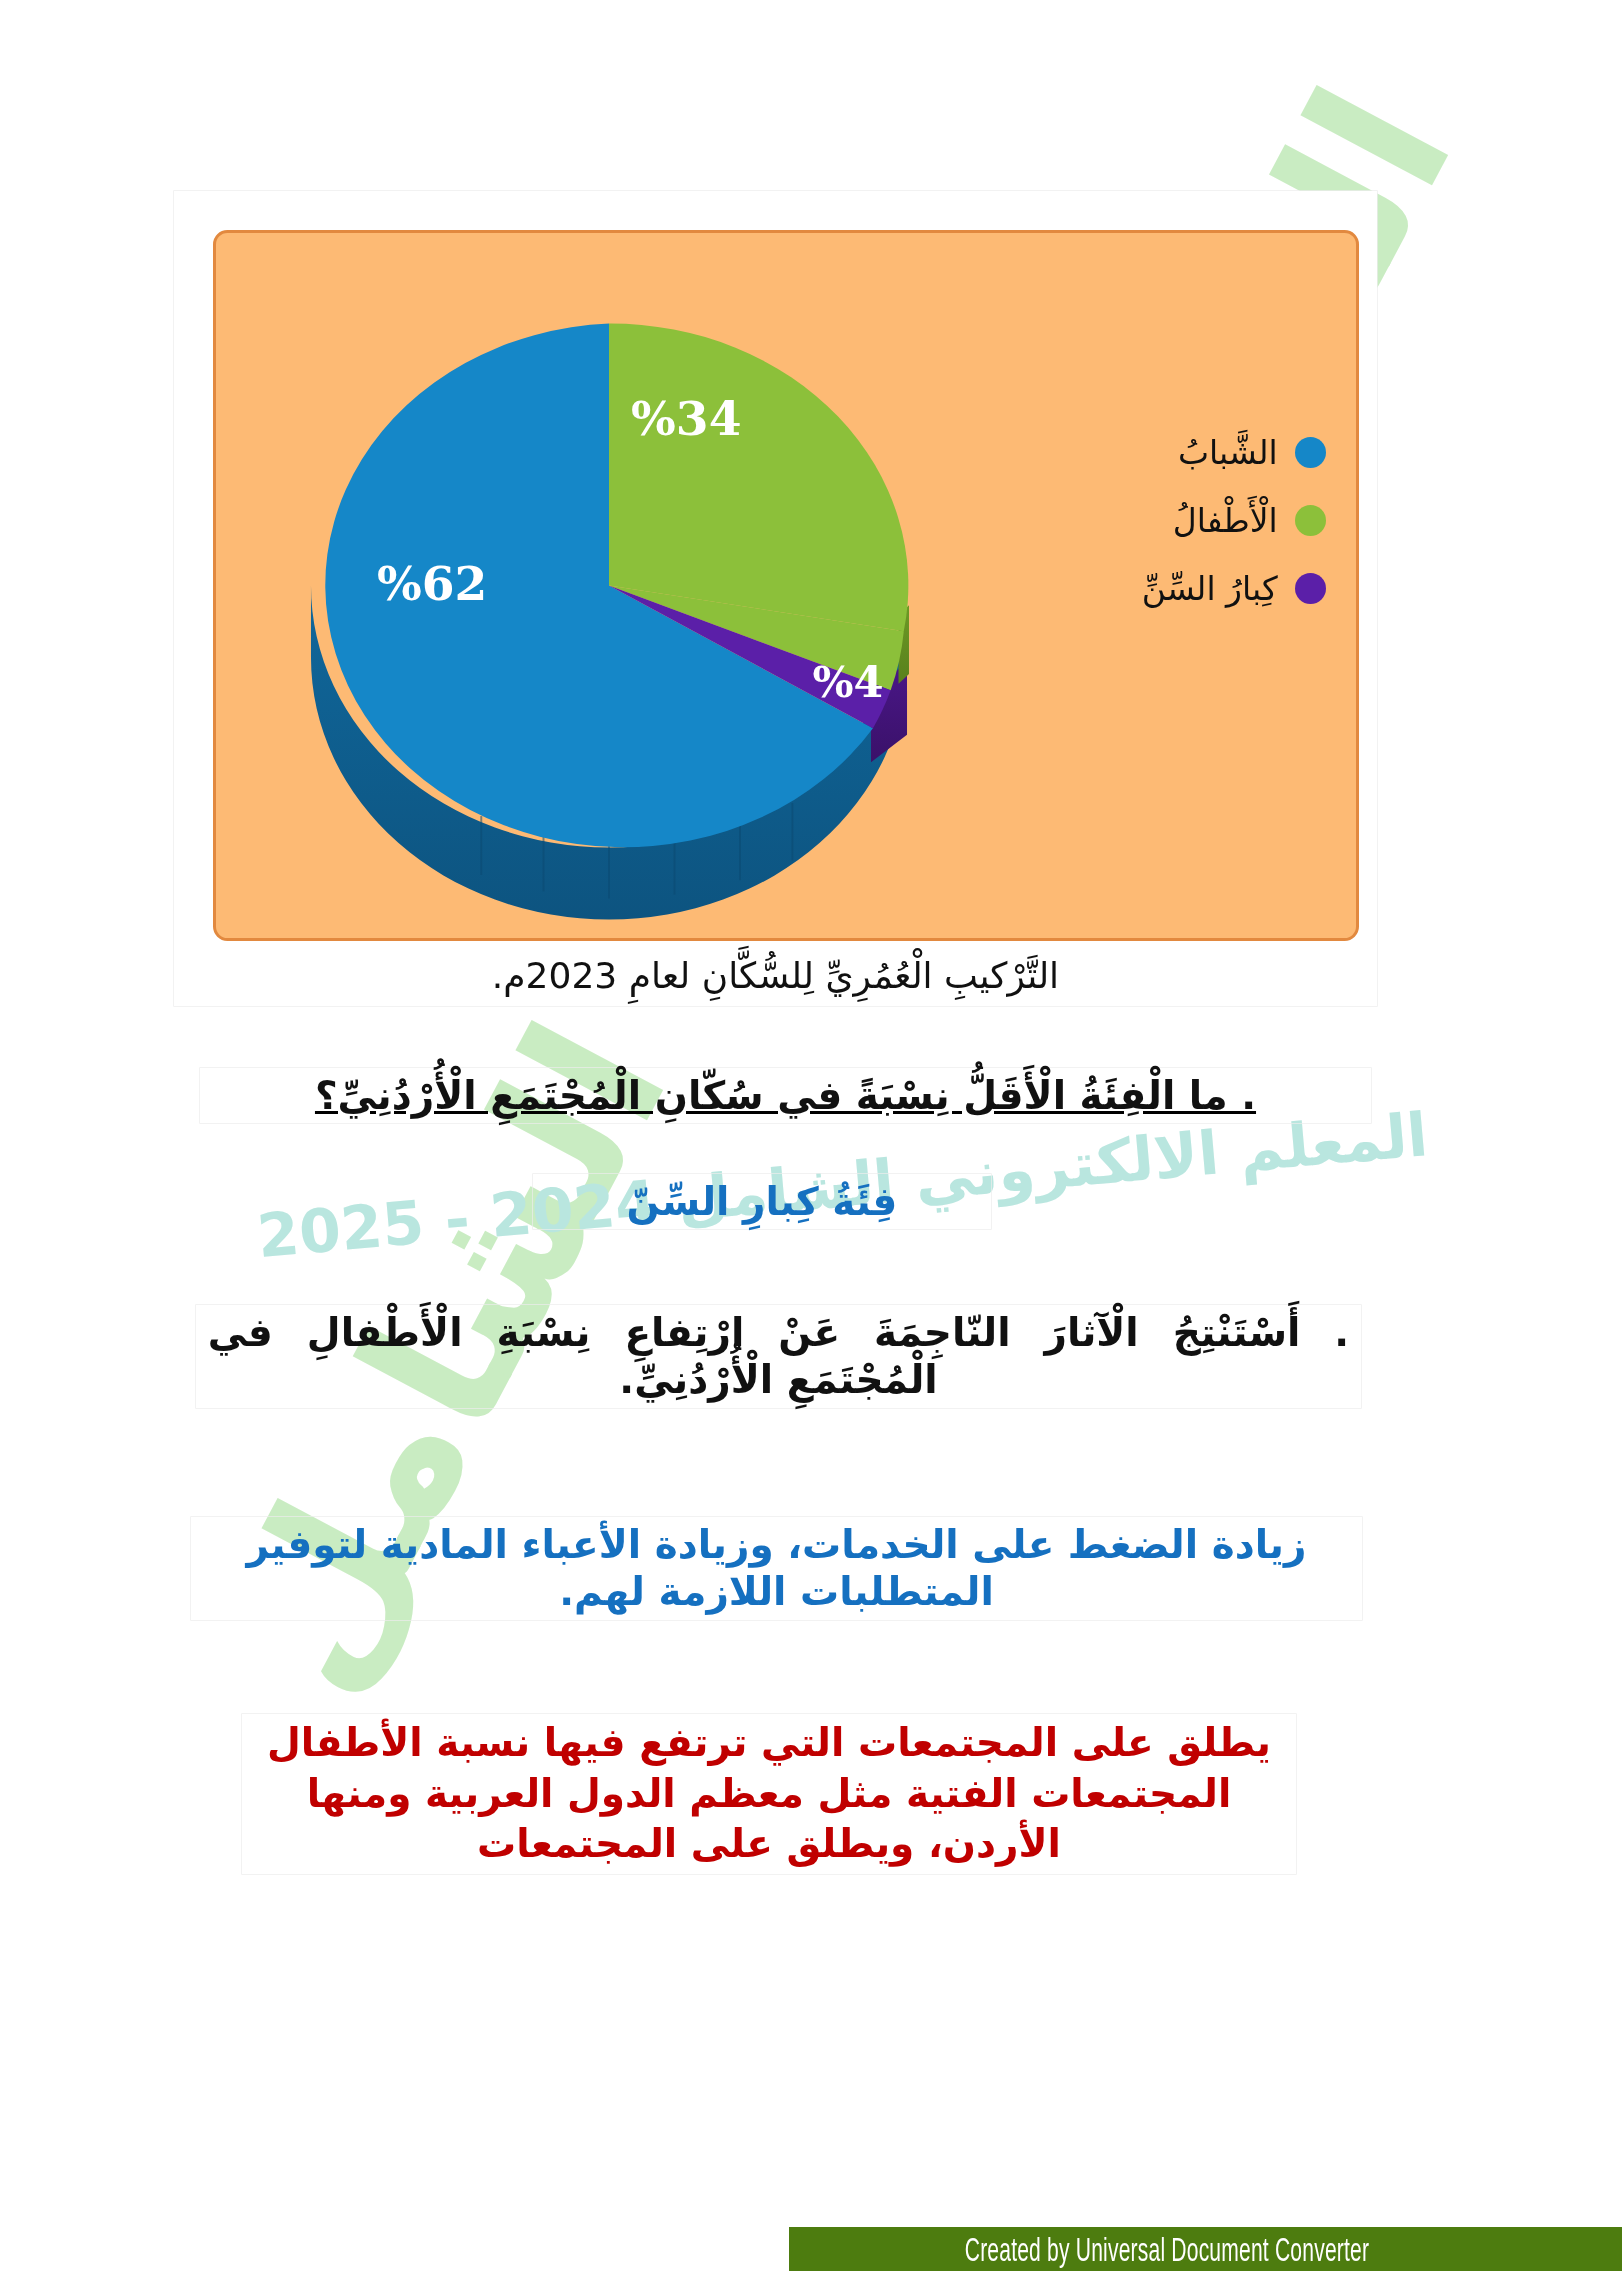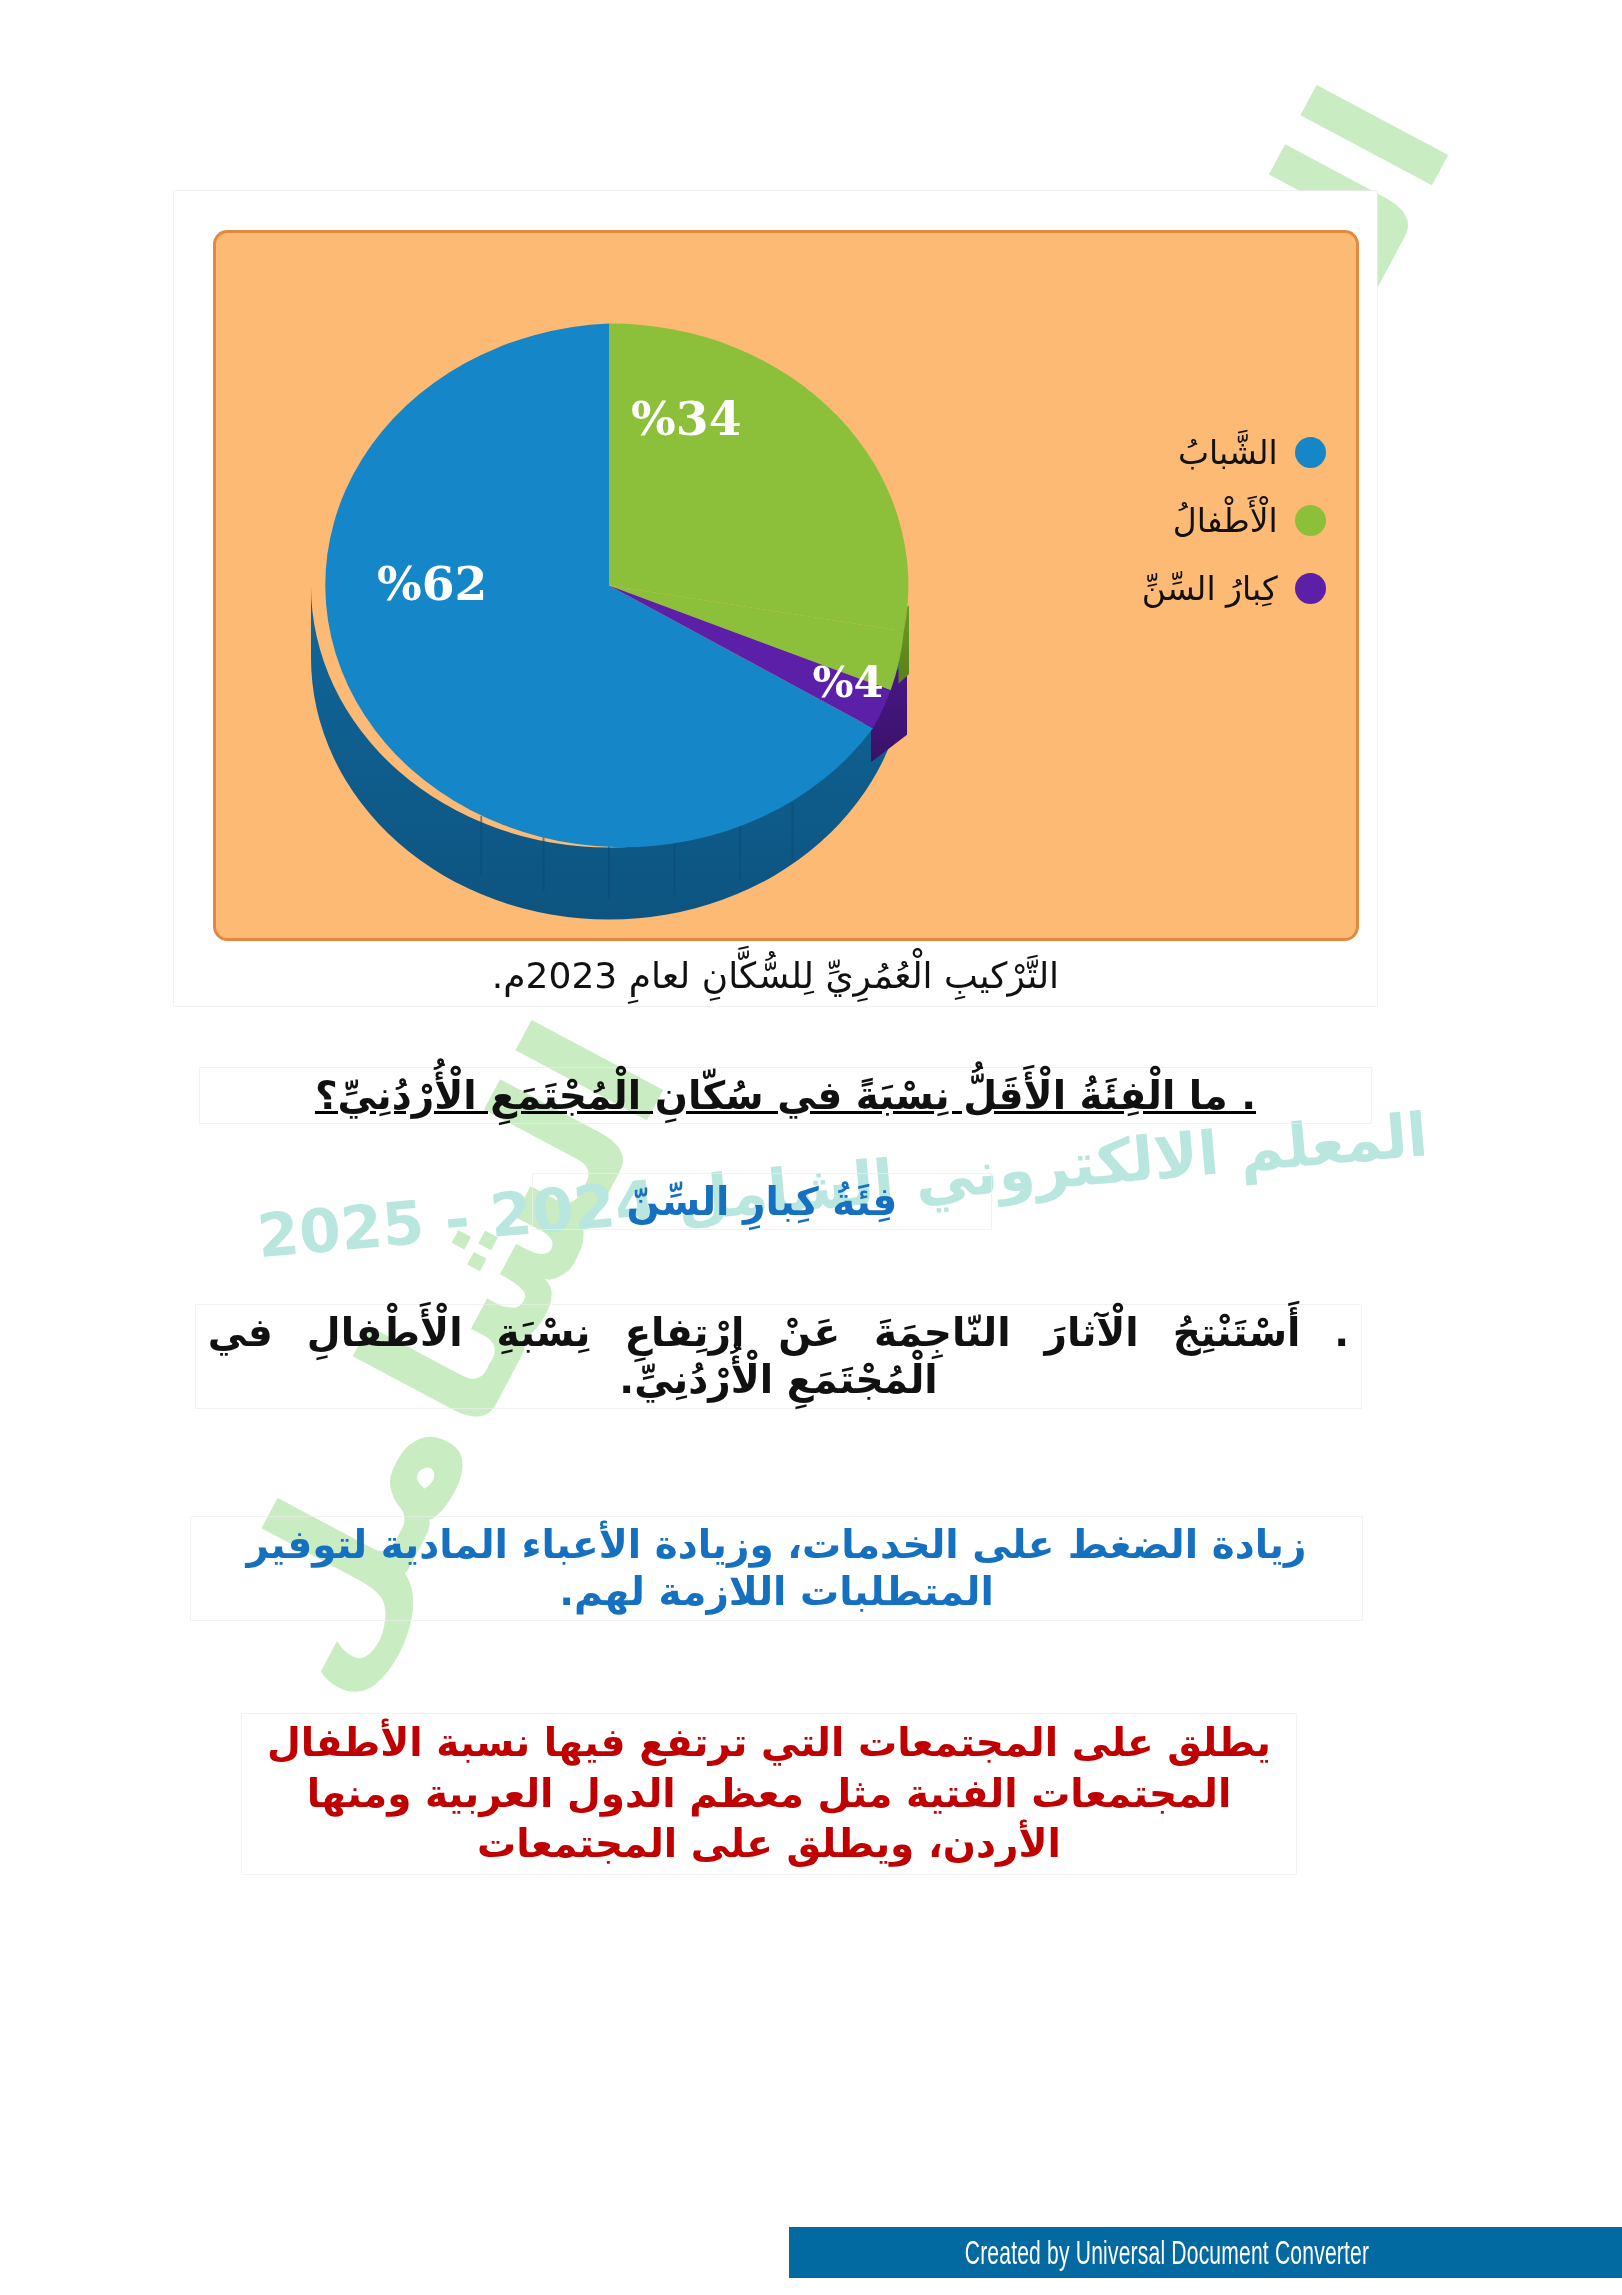--- a/index.html
+++ b/index.html
@@ -85,22 +85,22 @@
   }
 
   #q1{left:200px;top:1068px;width:1171px;text-decoration:underline;}
   #a1{left:533px;top:1174px;width:458px;}
   #q2{left:196px;top:1305px;width:1165px;}
   #a2{left:191px;top:1517px;width:1171px;}
   #a3{left:242px;top:1714px;width:1054px;}
 
   
   #footer-bar{
-    position:absolute;left:789px;top:2227px;width:834px;height:51px;
-    background:#0369a1;display:flex;align-items:center;justify-content:flex-start;
+    position:absolute;left:789px;top:2227px;width:834px;height:44px;
+    background:#4d7c0f;display:flex;align-items:center;justify-content:flex-start;
   }
   #footer-text{
     color:#ffffff;font-size:34px;letter-spacing:0.3px;
     font-family:"Liberation Sans",sans-serif;
     transform:scaleX(.62);transform-origin:left center;white-space:nowrap;
     padding-right:0;padding-left:15.7px;direction:ltr;
   }
 </style>
 </head>
 <body>

